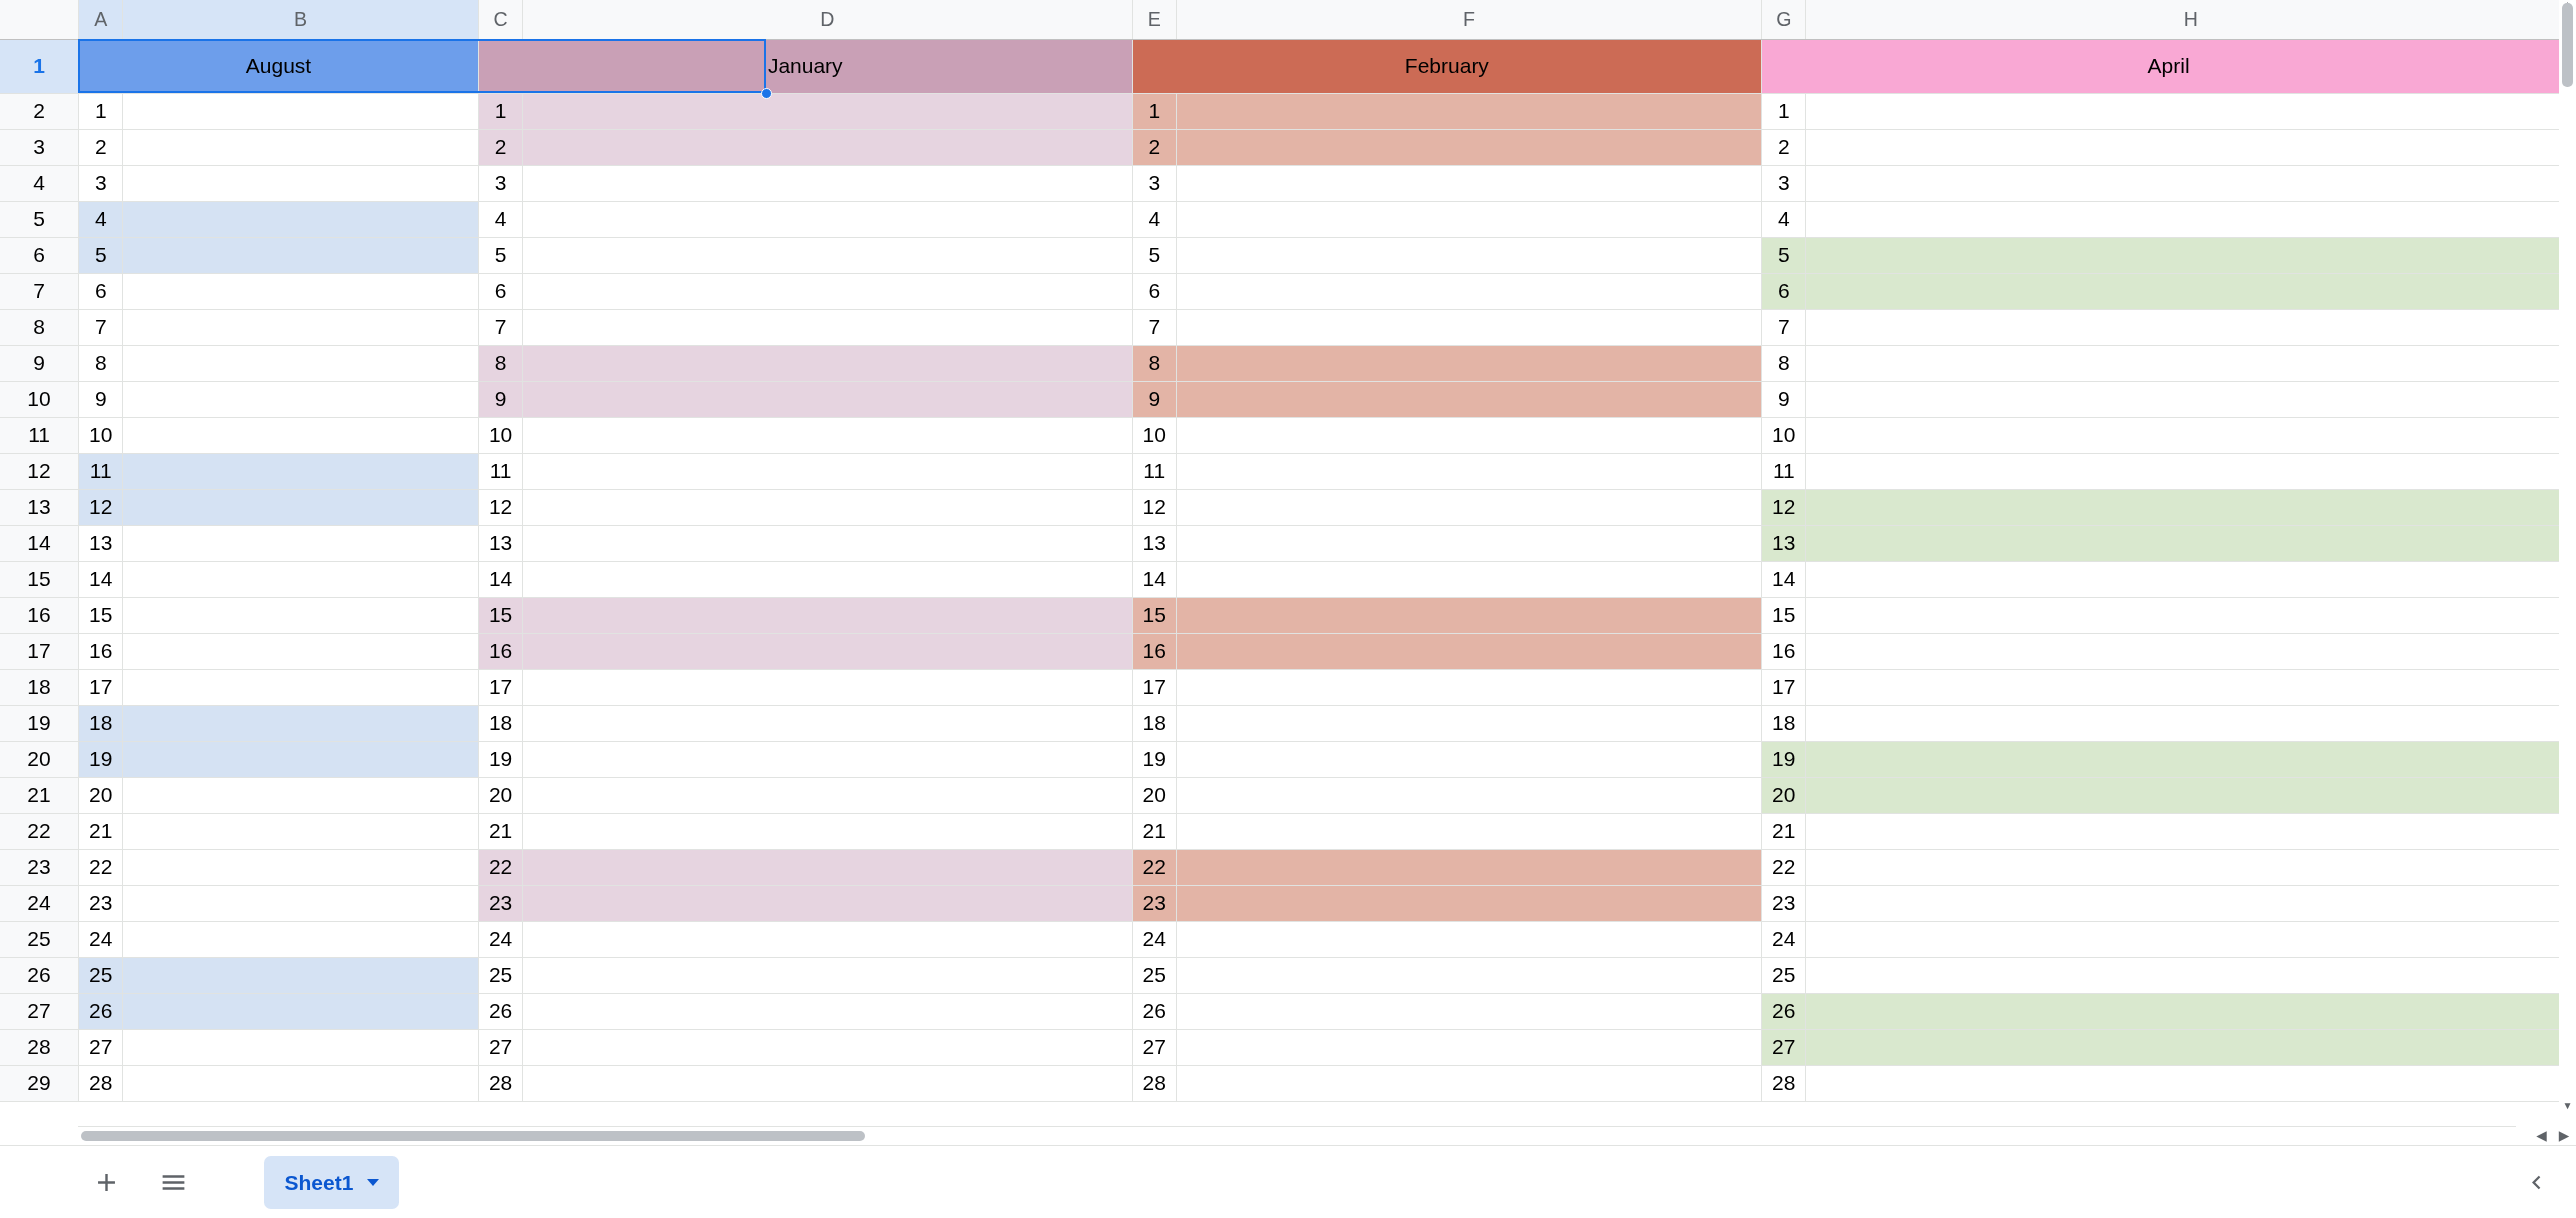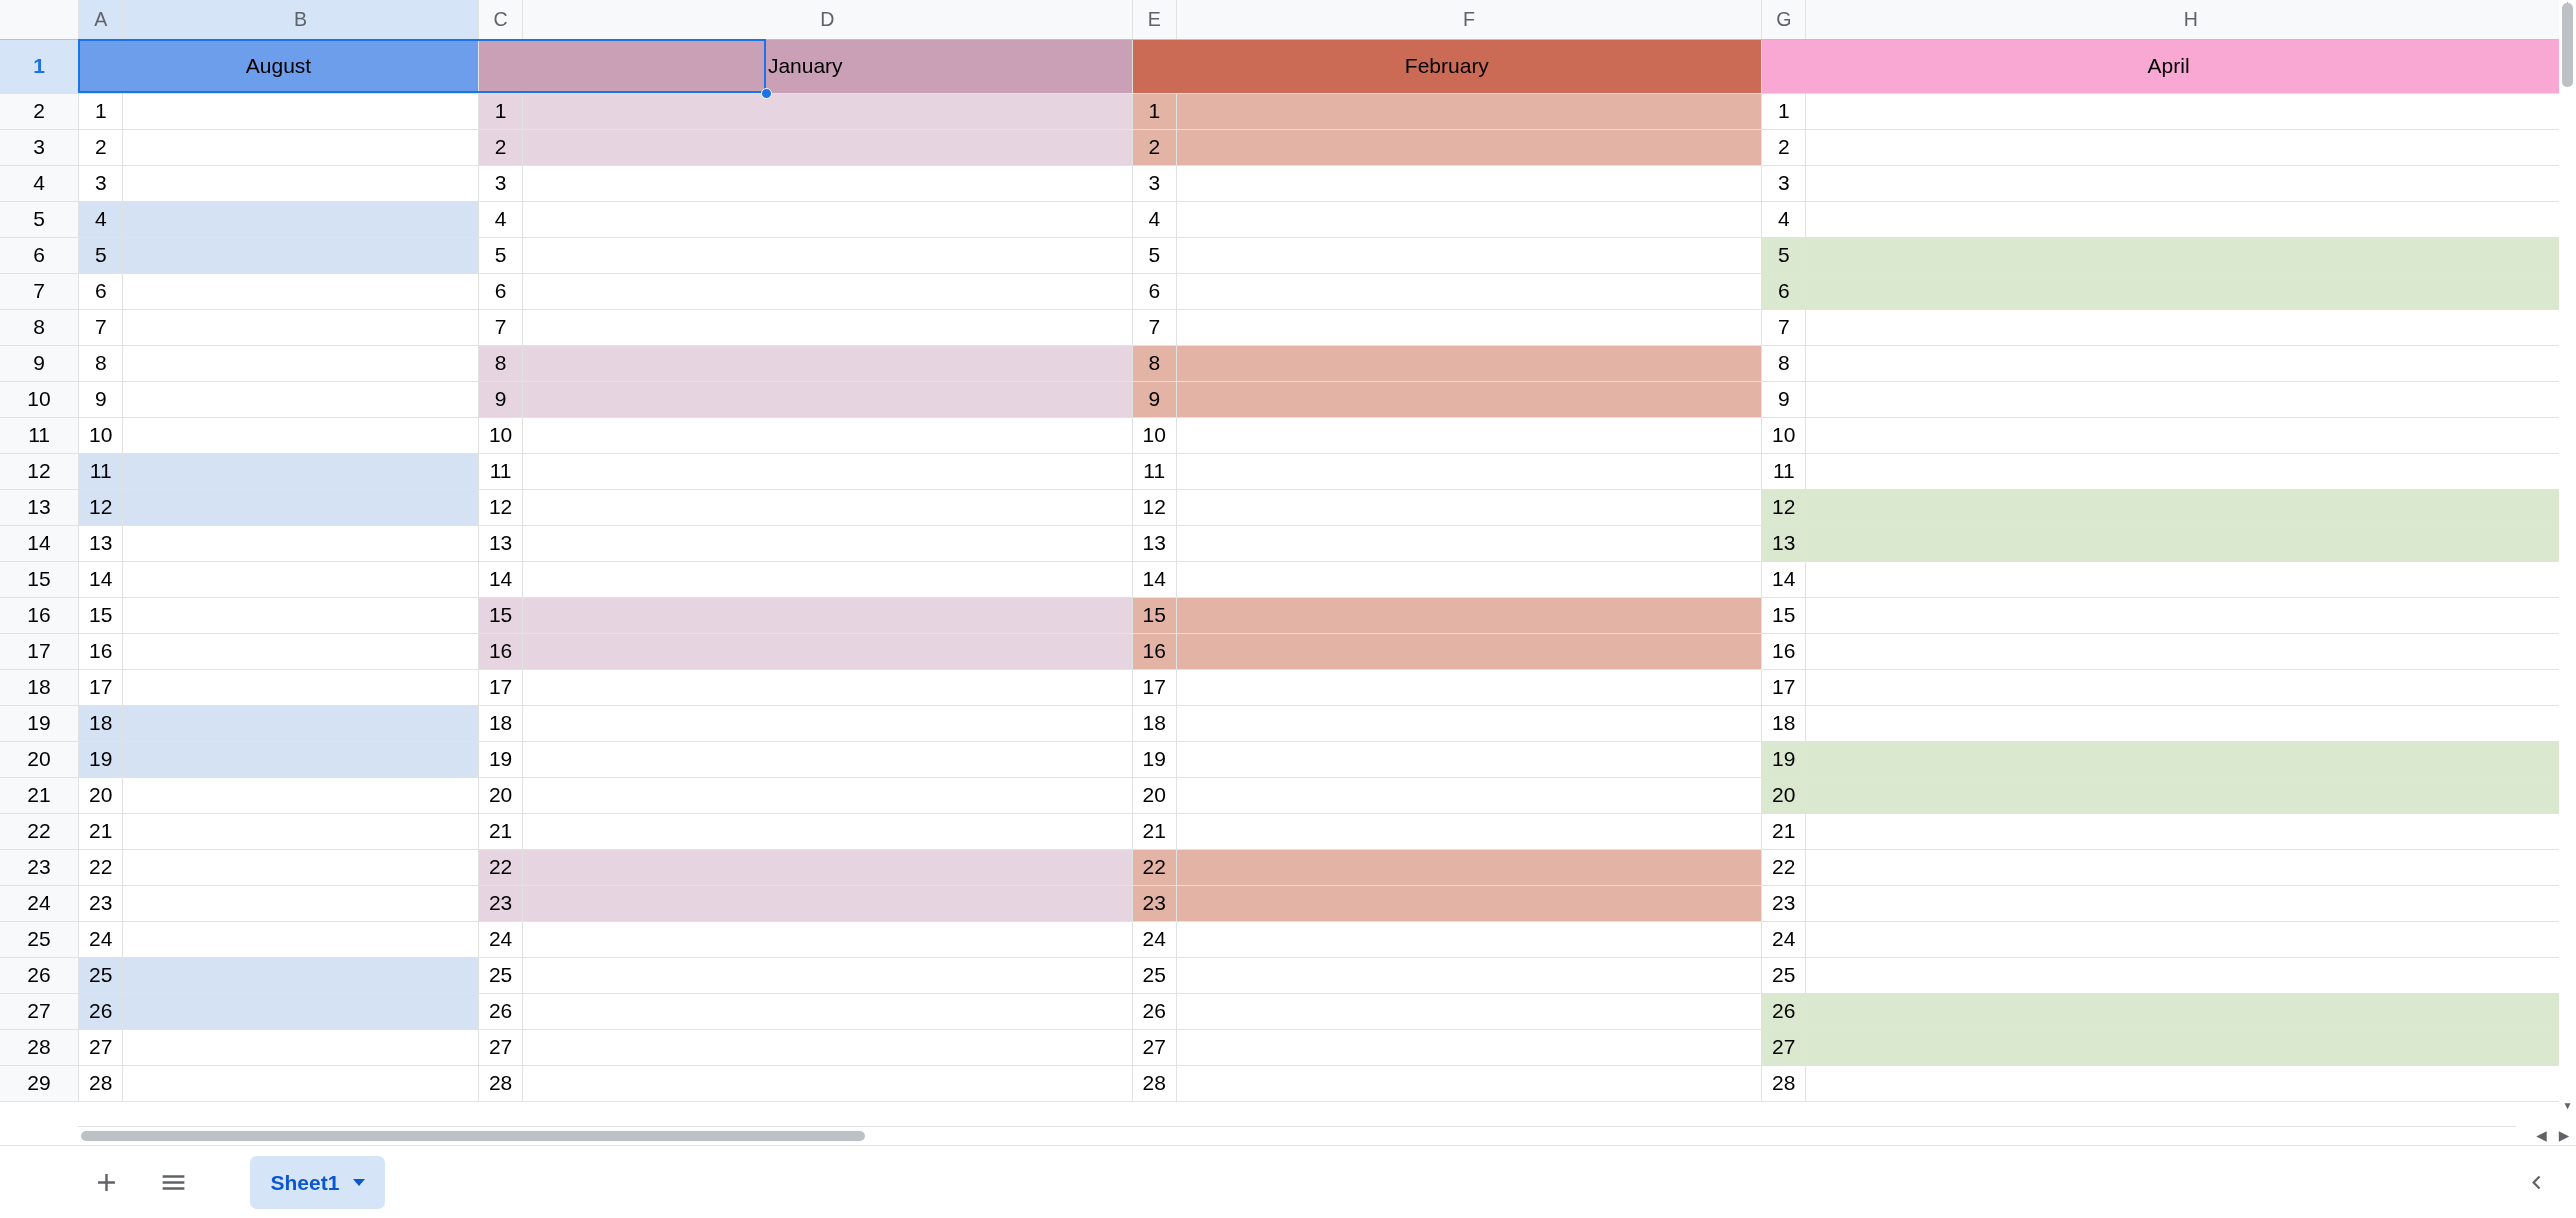--- a/index.html
+++ b/index.html
@@ -170,21 +170,21 @@
     color: #5f6368;
     margin-right: 19px;
     cursor: pointer;
   }
   .bb-icon svg { display:block; }
   .sheet-tab {
     display: flex; align-items: center;
     gap: 13.6px;
     height: 53px;
     padding: 0 20.5px;
-    margin-left: 34px;
+    margin-left: 48px;
     background: #d6e4f7;
     border-radius: 6.8px;
     color: #0b57d0;
     font-size: 21px;
     font-weight: bold;
     cursor: pointer;
   }
   .sheet-tab .caret {
     width: 0; height: 0;
     border-left: 6.8px solid transparent;

